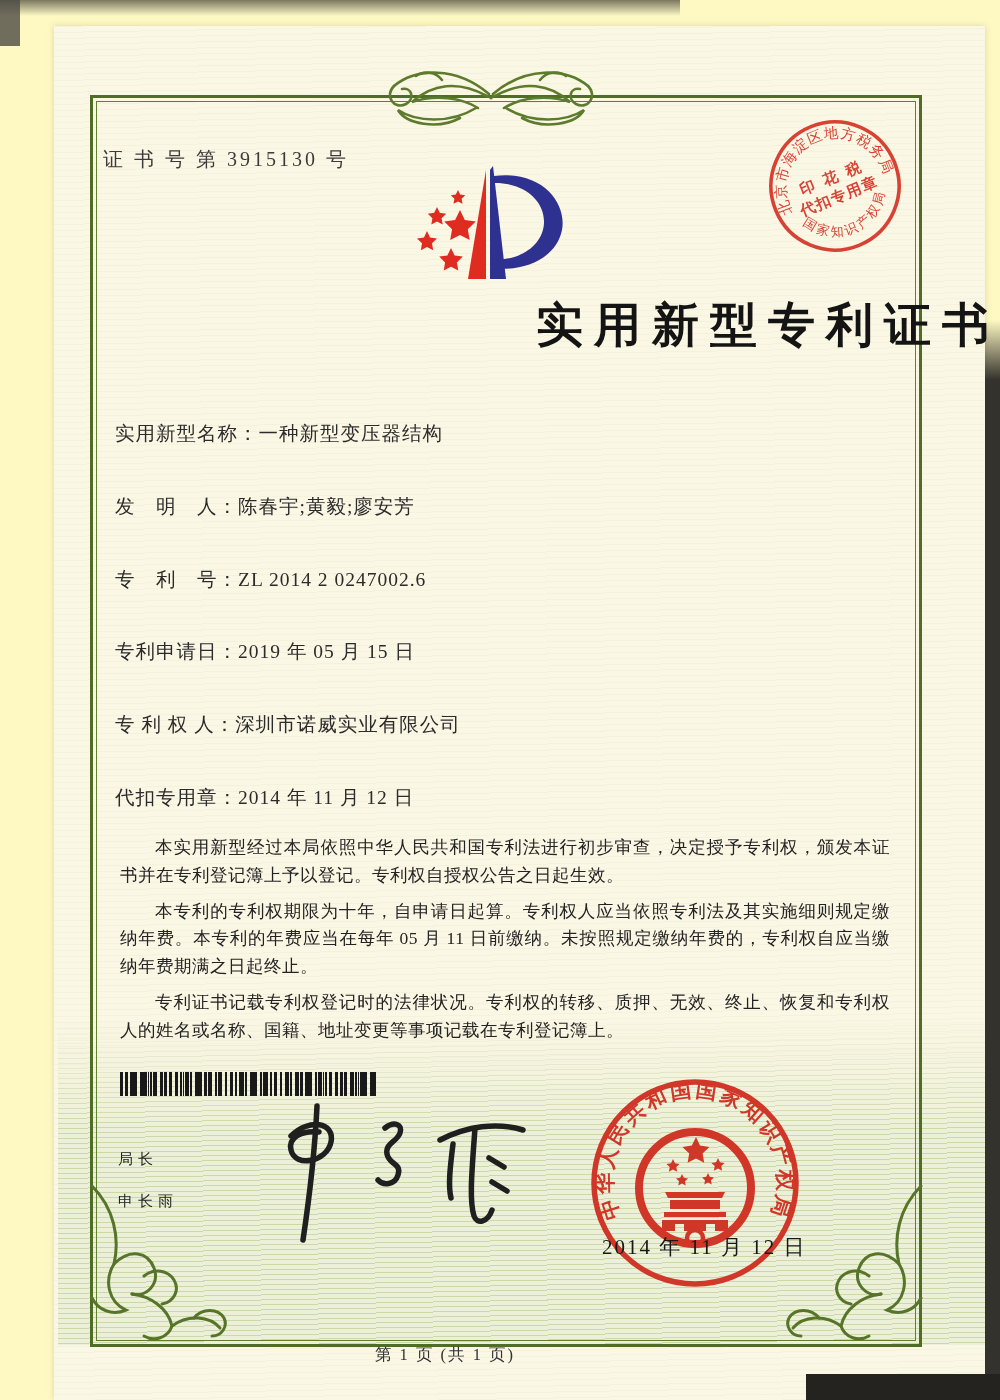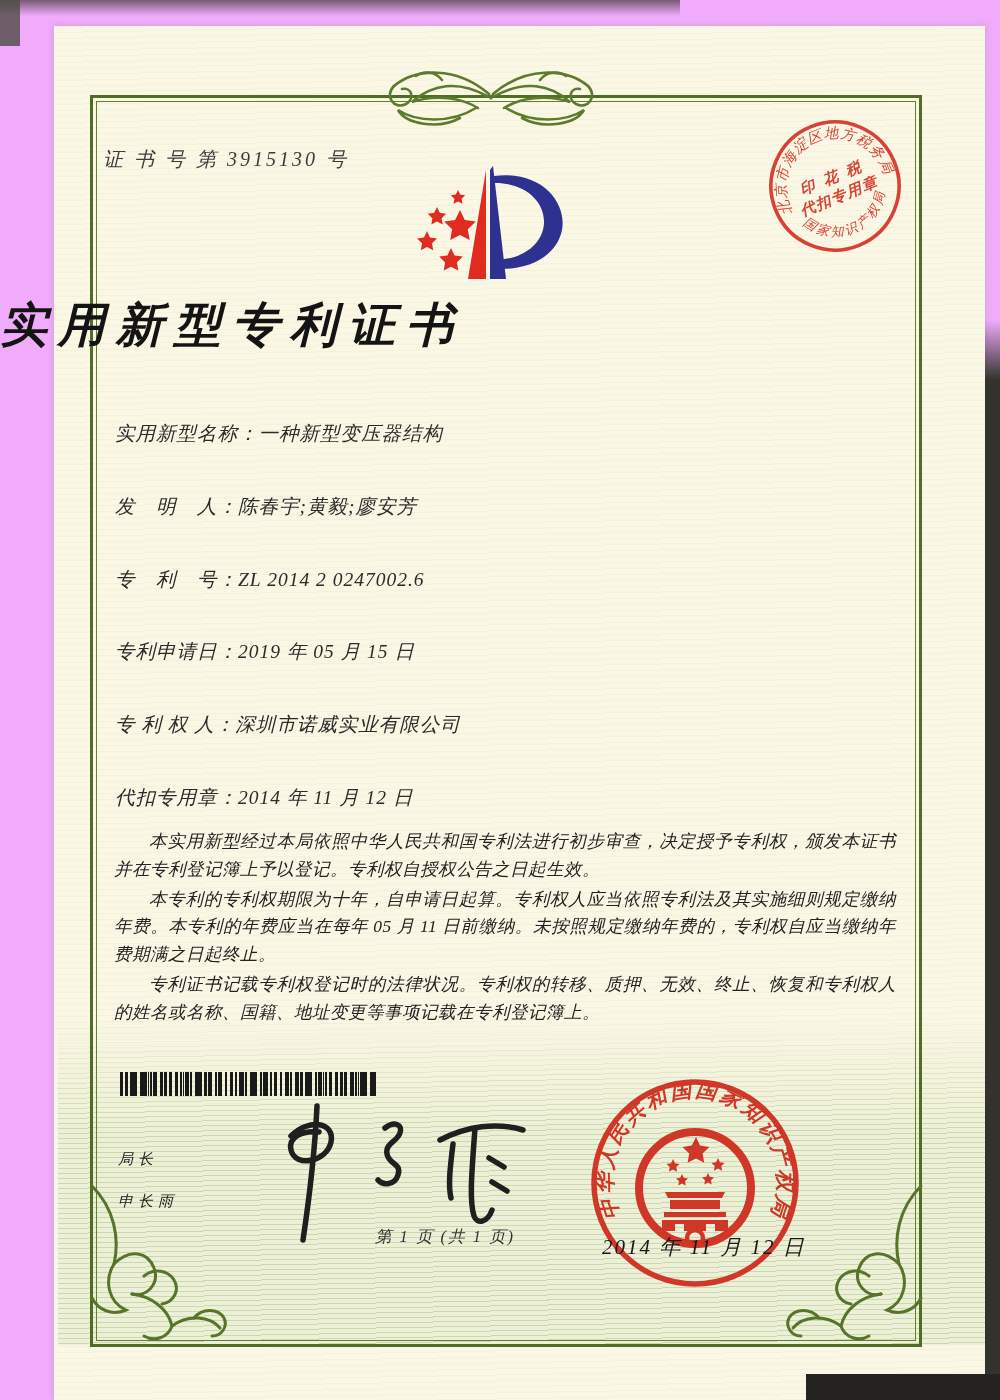--- a/index.html
+++ b/index.html
@@ -1,17 +1,17 @@
 <!DOCTYPE html>
 <html lang="zh"><head>
 <meta charset="utf-8">
 <style>
   html,body{margin:0;padding:0;}
   body{background:#fdfcf8;font-family:"Liberation Serif","DejaVu Serif",serif;}
-  #canvas{position:relative;width:1000px;height:1400px;overflow:hidden;background:#f0abfc;font-style:italic;}
+  #canvas{position:relative;width:1000px;height:1400px;overflow:hidden;background:#fef9c3;}
 
   
   .paper{position:absolute;left:54px;top:26px;width:931px;height:1374px;
          background:#fbf7e5;
          box-shadow:0 0 6px rgba(120,110,80,.25);}
   .paper .texture{position:absolute;inset:0;
          background:repeating-linear-gradient(179deg, rgba(175,165,115,.07) 0 1px, rgba(0,0,0,0) 1px 6px);}
   .green-zone{position:absolute;left:58px;top:1018px;width:927px;height:327px;
          background:repeating-linear-gradient(179deg,#ccd8a9 0 1px,#edf0d8 1px 5px);
          -webkit-mask-image:linear-gradient(to bottom,rgba(0,0,0,0) 0,#000 110px);
@@ -27,51 +27,51 @@
 
   
   .frame{position:absolute;left:90px;top:95px;width:826px;height:1246px;
          border:3px solid #4f6d24;}
   .frame::after{content:"";position:absolute;inset:3px;border:1px solid #60802e;}
 
   .orn{position:absolute;}
 
   
   .cert-no{position:absolute;left:103px;top:146px;font-size:20px;letter-spacing:3px;color:#3b3b3b;}
-  .title{position:absolute;left:0;top:294px;width:1000px;text-align:left;
+  .title{position:absolute;left:0;top:294px;width:1000px;text-align:right;
          font-size:47px;font-weight:600;letter-spacing:11px;color:#141414;}
 
   
   .field{position:absolute;left:115px;font-size:19.5px;color:#2b2b2b;letter-spacing:1px;white-space:nowrap;}
   .f0{top:420px}.f1{top:493px}.f2{top:566px}.f3{top:638px}.f4{top:711px}.f5{top:784px}
 
   
   .body-text{position:absolute;left:112px;top:826px;width:786px;
          font-size:17.5px;line-height:27.8px;color:#232323;letter-spacing:.5px;text-align:justify;}
-  .body-text p{margin:2px;text-indent:2em;}
+  .body-text p{margin:8px;text-indent:2em;}
 
   
   .barcode{position:absolute;left:120px;top:1072px;width:256px;height:24px;
          background-image:
            repeating-linear-gradient(90deg,#191919 0 2px,rgba(0,0,0,0) 2px 5px),
            repeating-linear-gradient(90deg,#191919 0 1px,rgba(0,0,0,0) 1px 7px),
            repeating-linear-gradient(90deg,#191919 0 3px,rgba(0,0,0,0) 3px 11px);}
 
   
   .signer{position:absolute;left:118px;font-family:"Liberation Sans","DejaVu Sans",sans-serif;
          font-size:15px;color:#222;letter-spacing:5px;}
   .signer.t{top:1150px}.signer.n{top:1192px}
 
   .sig-svg{position:absolute;left:235px;top:1098px;}
 
   
   .seal-svg{position:absolute;left:578px;top:1066px;}
   .seal-date{position:absolute;left:602px;top:1233px;font-size:21px;letter-spacing:2px;color:#171717;z-index:5;}
 
-  .footer{position:absolute;left:95px;top:1226px;width:700px;text-align:center;
+  .footer{position:absolute;left:95px;top:1344px;width:700px;text-align:center;
          font-size:16.5px;letter-spacing:2px;color:#333;}
 
   .stamp-wrap{position:absolute;left:765px;top:116px;width:140px;height:140px;transform:rotate(-22deg);}
 
   svg text{font-family:"Liberation Serif","DejaVu Serif",serif;}
 </style>
 </head>
 <body>
 
 <div id="canvas">

